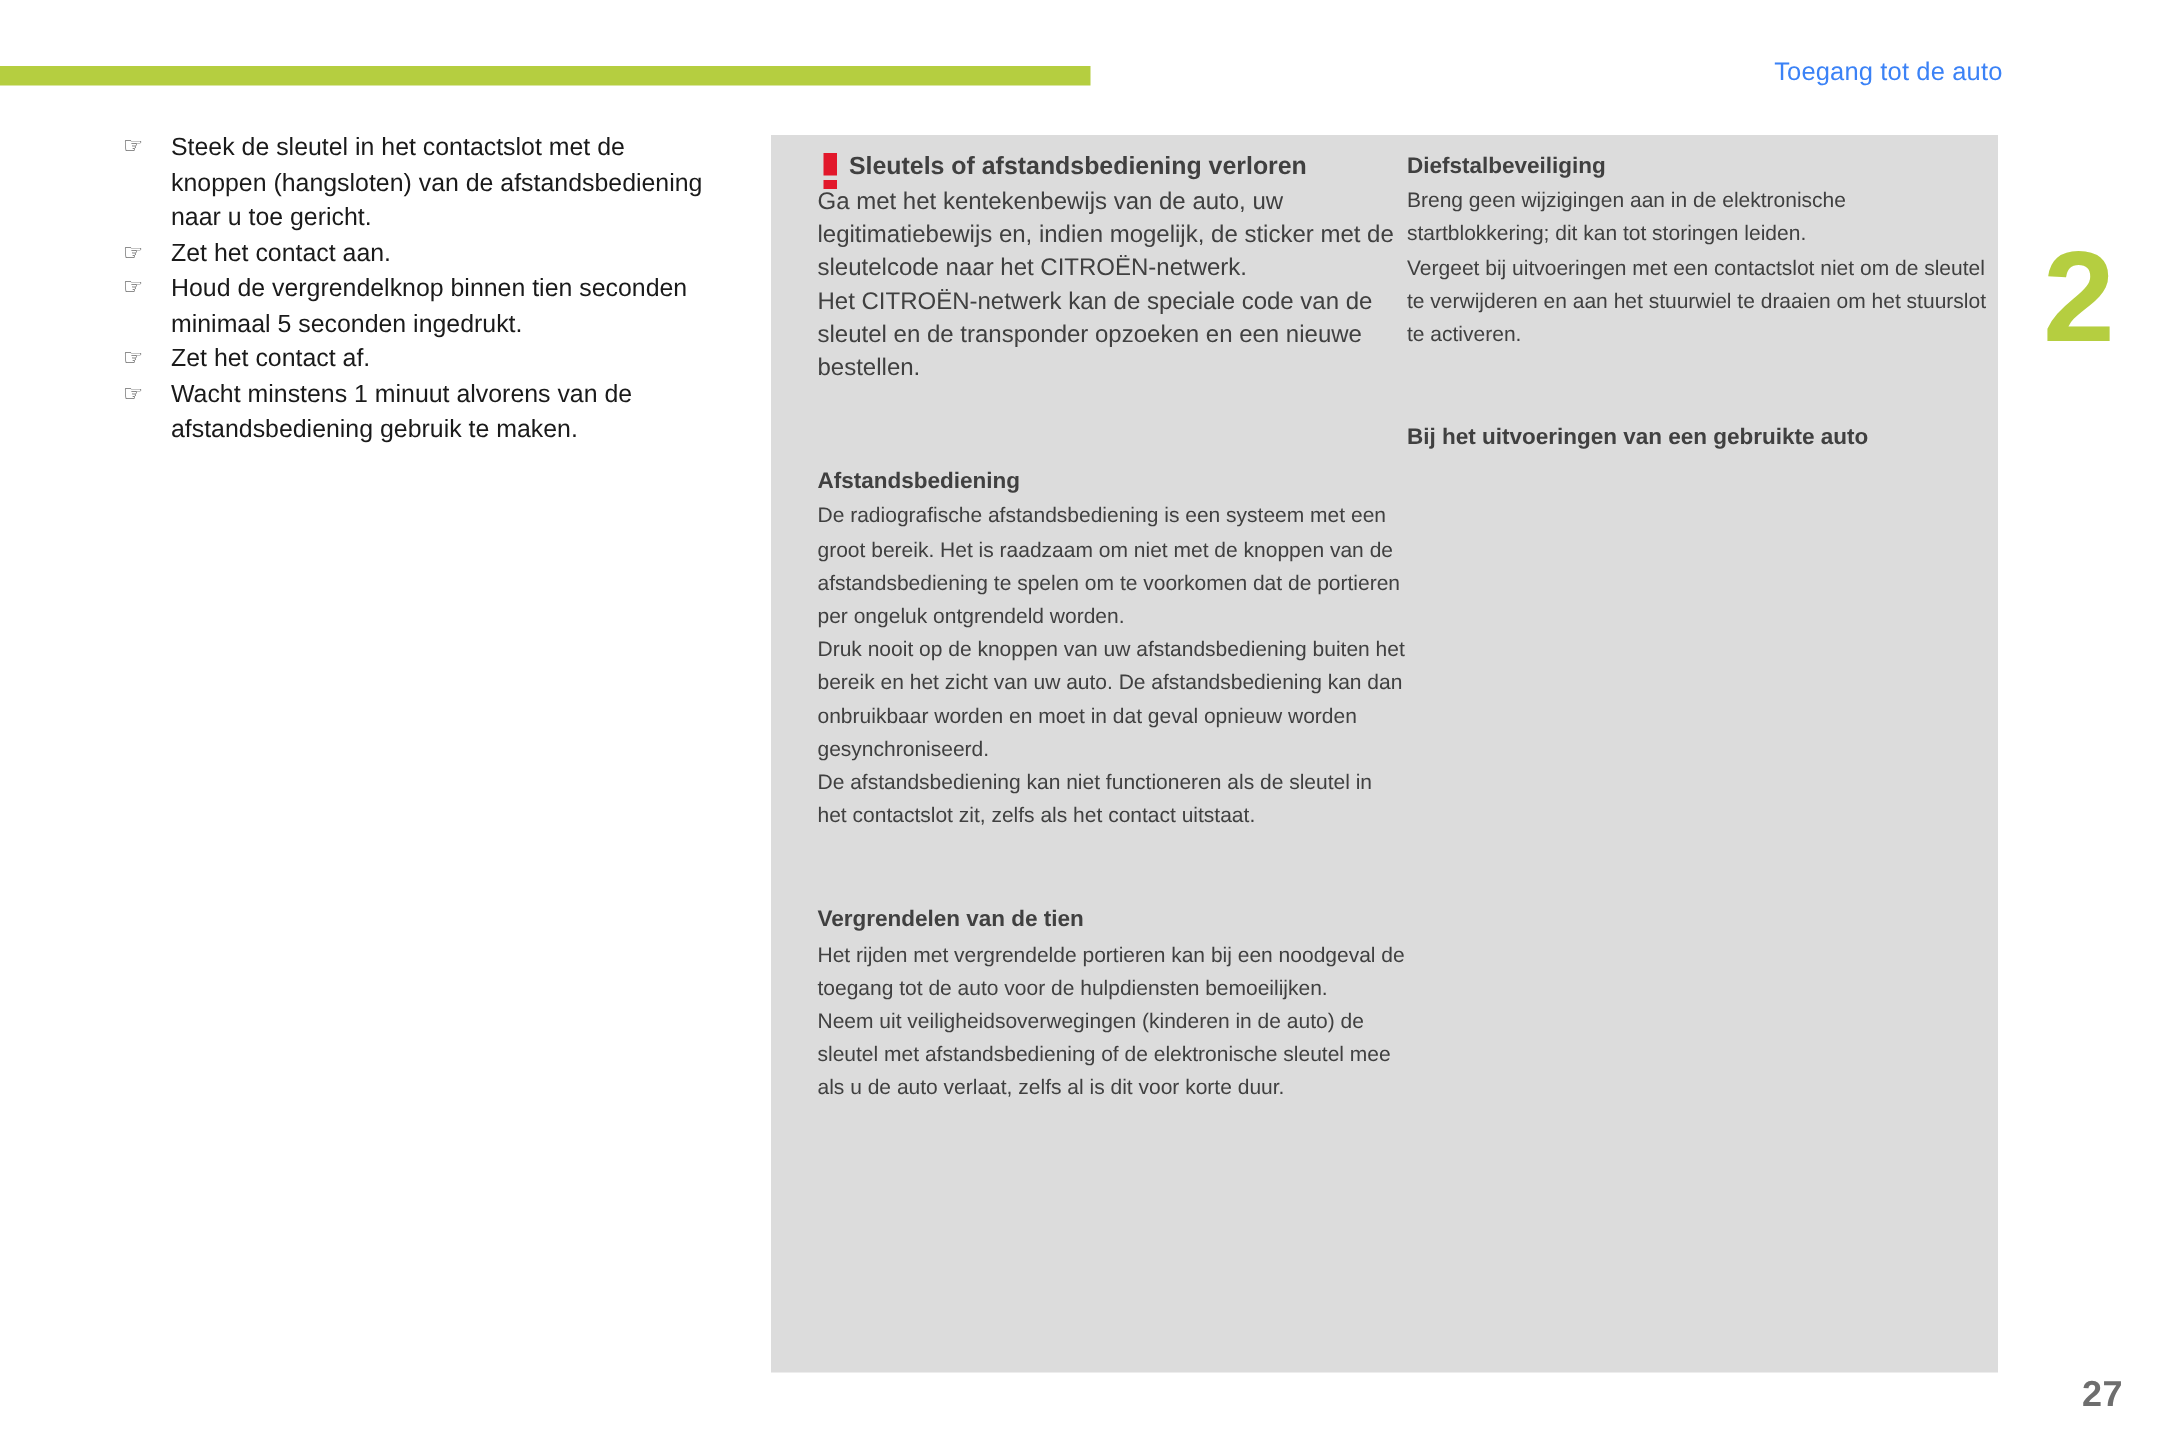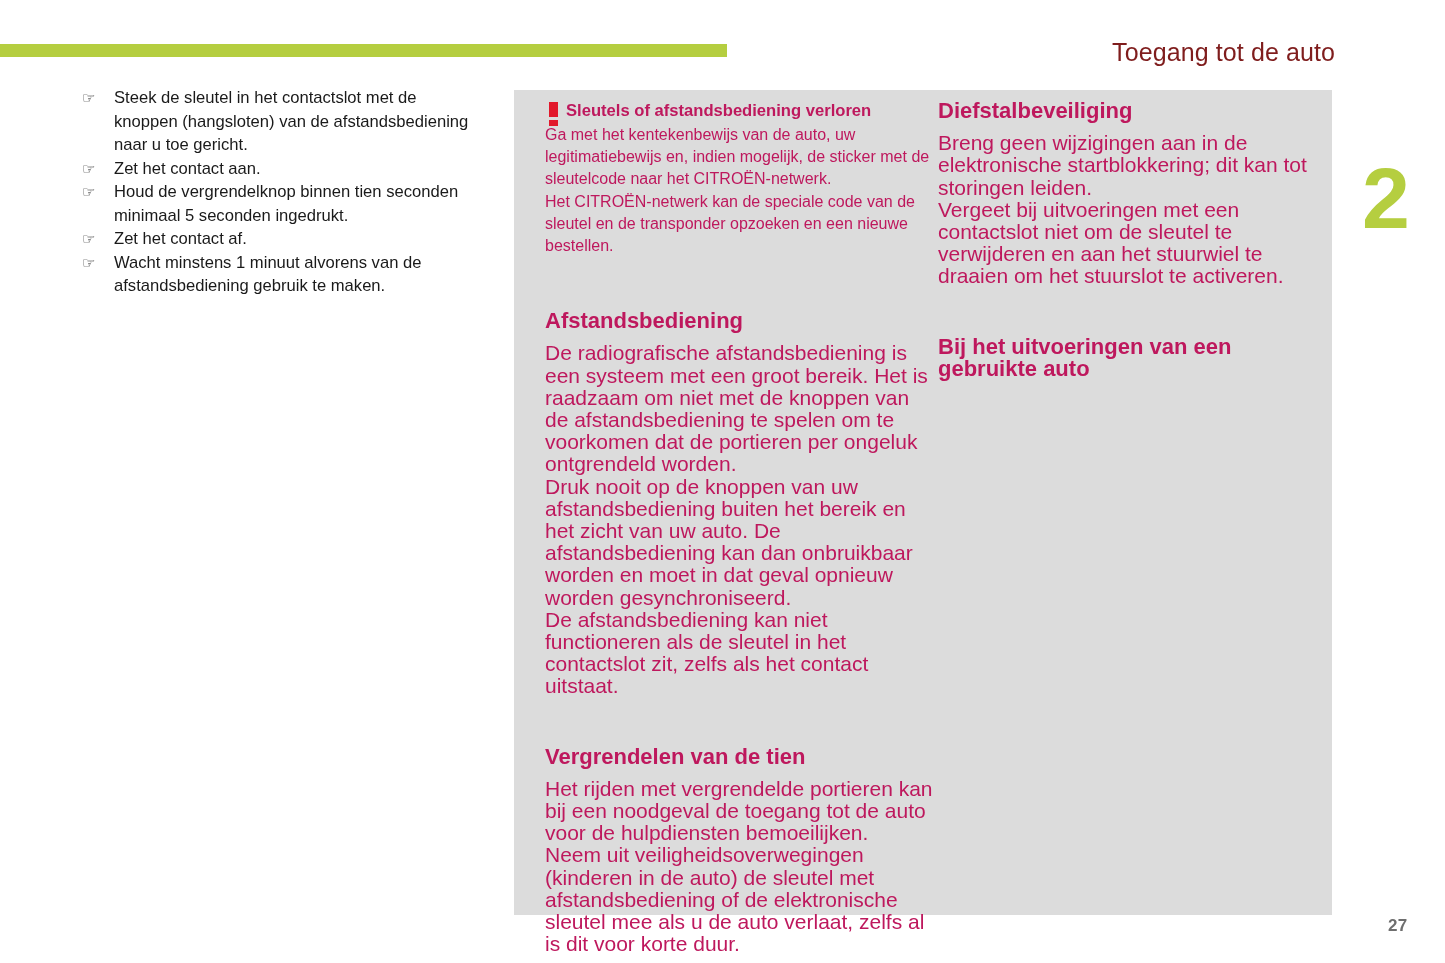--- a/index.html
+++ b/index.html
@@ -22,22 +22,22 @@
     left: 0;
     top: 44px;
     width: 727px;
     height: 13px;
     background: #b5ce40;
   }
   #header-title {
     position: absolute;
     right: 110px;
     top: 38px;
-    font-size: 25px;
-    color: #7f1d1d;
+    font-size: 17px;
+    color: #3b82f6;
     letter-spacing: 0.1px;
     white-space: nowrap;
   }
 
   
   #chapter-number {
     position: absolute;
     left: 1362px;
     top: 155px;
     font-size: 86px;
@@ -45,21 +45,21 @@
     color: #b5ce40;
     line-height: 1;
     letter-spacing: -1px;
   }
 
   
   #page-number {
     position: absolute;
     left: 1388px;
     top: 916px;
-    font-size: 17px;
+    font-size: 24px;
     font-weight: bold;
     color: #6e6e6e;
     letter-spacing: 0.3px;
   }
 
   
   #left-column {
     position: absolute;
     left: 82px;
     top: 86px;
@@ -105,31 +105,30 @@
   }
   #panel-col-right {
     position: absolute;
     left: 424px;
     top: 10px;
     width: 386px;
   }
   .panel-block {
     font-size: 16.6px;
     line-height: 22.2px;
-    color: #be185d;
+    color: #404040;
   }
   .panel-heading {
     font-weight: bold;
-    font-size: 22px;
+    font-size: 15px;
     line-height: 22.2px;
   }
   .panel-para {
-    font-size: 21px;
-    line-height: 22.2px;
-    margin-top: 10px;
+    font-size: 14px;
+    line-height: 22.2px;
   }
   .block-gap-lg { height: 48px; }
   .block-gap-xl { height: 53px; }
 
   
   .warning-head-row {
     display: flex;
     align-items: flex-start;
   }
   #warning-bang-icon {

